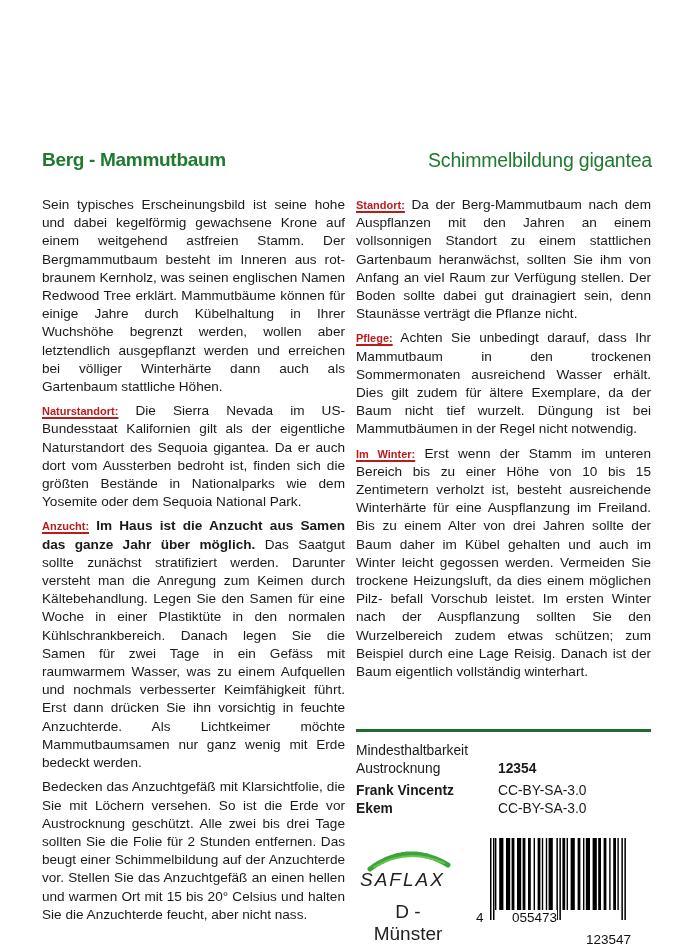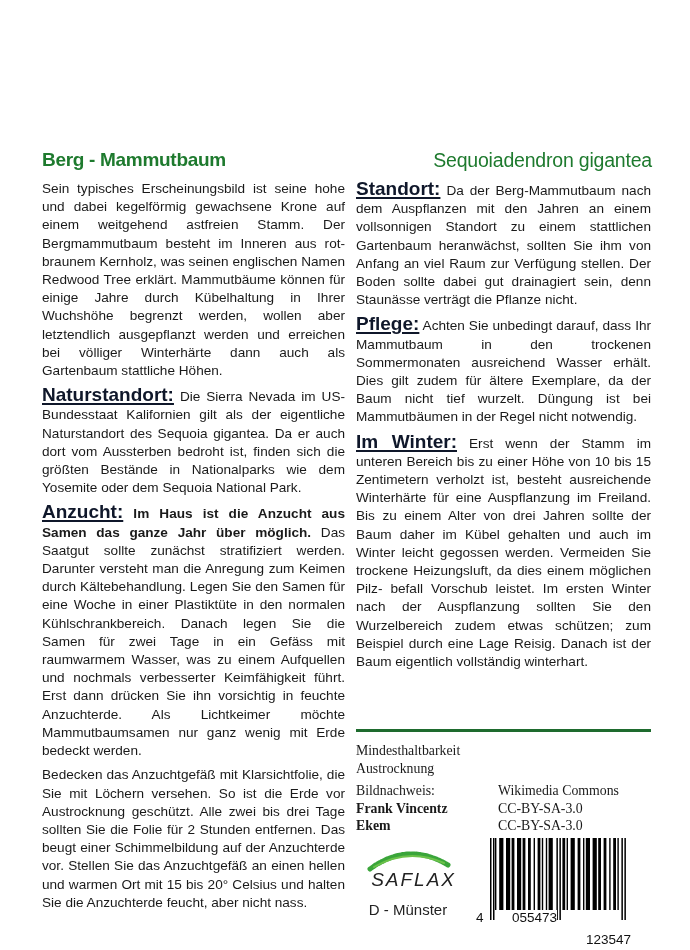--- a/index.html
+++ b/index.html
@@ -1,44 +1,44 @@
 <!DOCTYPE html>
 <html><head>
 <meta charset="utf-8">
 <style>
   * { box-sizing: border-box; margin: 0; padding: 0; }
   html, body { width: 690px; height: 950px; background: #ffffff; overflow: hidden; }
   body { font-family: "DejaVu Sans", "Liberation Sans", sans-serif; color: #1a1a1a; position: relative; }
   .title-row { position: absolute; top: 146px; left: 42px; right: 38px; height: 28px; display: flex; justify-content: space-between; align-items: center; }
   .title-de { font-family: "Liberation Sans", sans-serif; font-weight: bold; font-size: 19px; color: #1e7a2e; letter-spacing: -0.3px; }
   .title-lat { font-family: "Liberation Sans", sans-serif; font-size: 19.5px; color: #1e7a2e; letter-spacing: -0.2px; }
-  .col { position: absolute; top: 180px; width: 303px; font-family: "Liberation Sans", sans-serif; font-size: 13.6px; line-height: 18.2px; text-align: justify; color: #1a1a1a; }
+  .col { position: absolute; top: 196px; width: 303px; font-family: "Liberation Sans", sans-serif; font-size: 13.6px; line-height: 18.2px; text-align: justify; color: #1a1a1a; }
   .col-left { left: 42px; }
   .col-right { left: 356px; width: 295px; }
   .para { margin-bottom: 6px; hyphens: manual; }
-  .head { font-weight: bold; color: #0f172a; text-decoration: underline; text-decoration-thickness: 2px; text-underline-offset: 2px; font-size: 19px; }
+  .head { font-weight: bold; color: #b91c1c; text-decoration: underline; text-decoration-thickness: 2px; text-underline-offset: 2px; font-size: 11px; }
   .bold { font-weight: bold; }
   .divider { position: absolute; left: 356px; top: 729px; width: 295px; height: 3px; background: #1e6b2e; }
-  .info { position: absolute; left: 356px; top: 742px; width: 300px; font-family: Liberation Serif, serif; font-size: 13.8px; line-height: 17.5px; }
+  .info { position: absolute; left: 356px; top: 742px; width: 300px; font-family: Liberation Sans, sans-serif; font-size: 13.8px; line-height: 17.5px; }
   .info-row { display: flex; }
   .info-row .k { width: 142px; }
   .info-row .v { flex: 1; }
   .gap { height: 5px; }
   .logo { position: absolute; left: 360px; top: 845px; width: 96px; height: 80px; }
-  .logo-text { position: absolute; left: 0; top: 24px; width: 96px; text-align: right; font-family: "Liberation Sans", sans-serif; font-style: italic; font-size: 19px; letter-spacing: 2px; color: #222; }
-  .logo-city { position: absolute; left: 0; top: 56px; width: 96px; text-align: center; font-family: "Liberation Sans", sans-serif; font-size: 15px; color: #222; }
+  .logo-text { position: absolute; left: 0; top: 24px; width: 96px; text-align: left; font-family: "Liberation Sans", sans-serif; font-style: italic; font-size: 19px; letter-spacing: 2px; color: #222; }
+  .logo-city { position: absolute; left: 0; top: 56px; width: 96px; text-align: center; font-family: "Liberation Sans", sans-serif; font-size: 19px; color: #222; }
   .barcode { position: absolute; left: 476px; top: 838px; width: 182px; height: 92px; }
   .bc-digits { position: absolute; top: 72px; font-family: "Liberation Sans", sans-serif; font-size: 13.5px; color: #111; background: #fff; }
 </style>
 </head>
 <body>
 
 <div class="title-row">
   <span class="title-de">Berg - Mammutbaum</span>
-  <span class="title-lat">Sequoiadendron gigantea</span>
+  <span class="title-lat">Schimmelbildung gigantea</span>
 </div>
 
 <div class="col col-left">
   <p class="para">Sein typisches Erscheinungsbild ist seine hohe und dabei kegelförmig gewachsene Krone auf einem weitgehend astfreien Stamm. Der Bergmammutbaum besteht im Inneren aus rot-braunem Kernholz, was seinen englischen Namen Redwood Tree erklärt. Mammutbäume können für einige Jahre durch Kübelhaltung in Ihrer Wuchshöhe begrenzt werden, wollen aber letztendlich ausgepflanzt werden und erreichen bei völliger Winterhärte dann auch als Gartenbaum stattliche Höhen.</p>
   <p class="para">
     <span class="head">Naturstandort:</span><span> Die Sierra Nevada im US-Bundesstaat Kalifornien gilt als der eigentliche Naturstandort des Sequoia gigantea. Da er auch dort vom Aussterben bedroht ist, finden sich die größten Bestände in Nationalparks wie dem Yosemite oder dem Sequoia National Park.</span>
   </p>
   <p class="para">
     <span class="head">Anzucht:</span><span class="bold"> Im Haus ist die Anzucht aus Samen das ganze Jahr über möglich.</span><span> Das Saatgut sollte zunächst stratifiziert werden. Darunter versteht man die Anregung zum Keimen durch Kältebehandlung. Legen Sie den Samen für eine Woche in einer Plastiktüte in den normalen Kühlschrankbereich. Danach legen Sie die Samen für zwei Tage in ein Gefäss mit raumwarmem Wasser, was zu einem Aufquellen und nochmals verbesserter Keimfähigkeit führt. Erst dann drücken Sie ihn vorsichtig in feuchte Anzuchterde. Als Lichtkeimer möchte Mammutbaumsamen nur ganz wenig mit Erde bedeckt werden.</span>
   </p>
@@ -58,26 +58,23 @@
 </div>
 
 <div class="divider"></div>
 
 <div class="info">
   <div class="info-row">
     <span class="k">Mindesthaltbarkeit</span>
   </div>
   <div class="info-row">
     <span class="k">Austrocknung</span>
+    <span class="v bold">12354</span>
   </div>
   <div class="gap"></div>
-  <div class="info-row">
-    <span class="k">Bildnachweis:</span>
-    <span class="v">Wikimedia Commons</span>
-  </div>
   <div class="info-row">
     <span class="k bold">Frank Vincentz</span>
     <span class="v">CC-BY-SA-3.0</span>
   </div>
   <div class="info-row">
     <span class="k bold">Ekem</span>
     <span class="v">CC-BY-SA-3.0</span>
   </div>
 </div>
 

